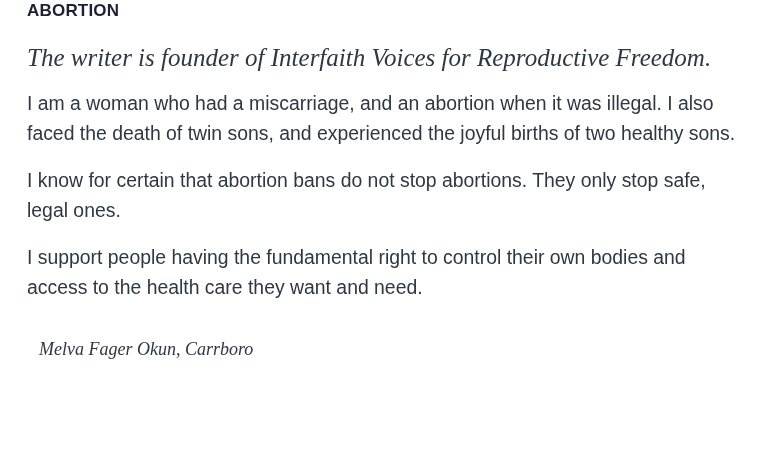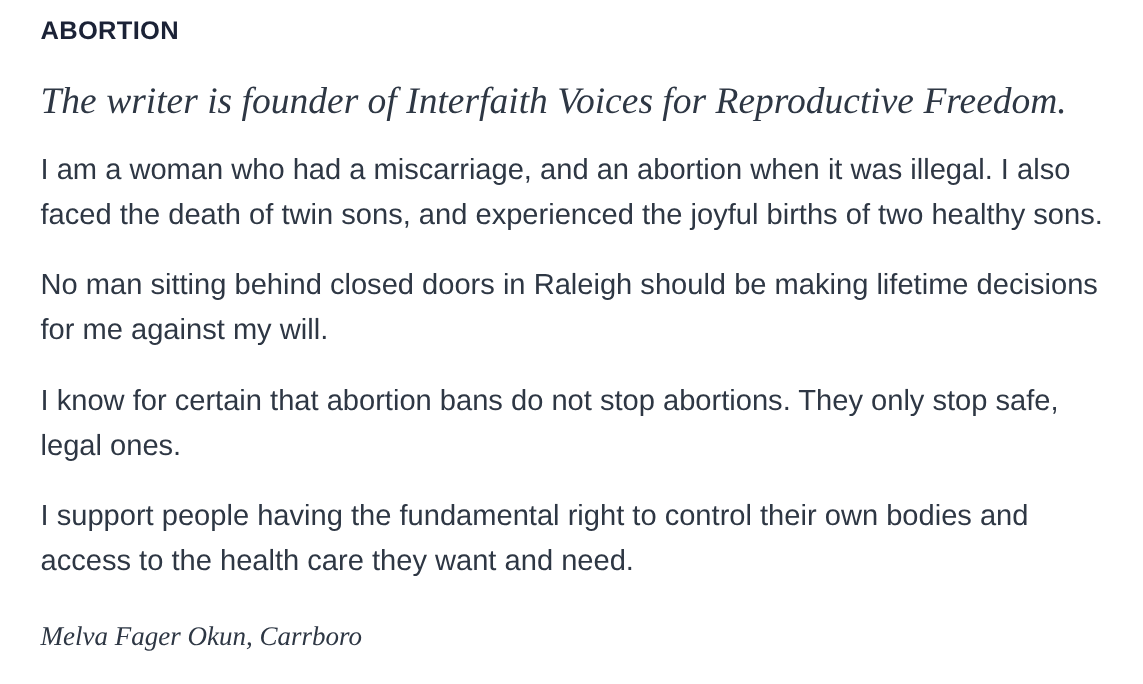--- a/index.html
+++ b/index.html
@@ -21,21 +21,20 @@
     padding: 0px 20px 0px 27px;
   }
 
   .kicker {
     font-family: "Liberation Sans", sans-serif;
     font-weight: bold;
     font-size: 17px;
     letter-spacing: 0.2px;
     color: #1b2236;
     margin: 0;
-    padding-top: 10px;
     line-height: 22px;
   }
 
   .attribution {
     font-family: "Liberation Serif", serif;
     font-style: italic;
     font-size: 25px;
     line-height: 26px;
     color: #2e3744;
     margin: 0;
@@ -51,36 +50,35 @@
     padding-top: 18px;
     max-width: 716px;
   }
 
   .signature {
     font-family: "Liberation Serif", serif;
     font-style: italic;
     font-size: 18px;
     line-height: 26px;
     color: #2e3744;
-    margin: 0;
+    margin: 12px;
     padding-top: 22px;
   }
 </style>
 </head>
 <body>
 
 <article class="article">
 
   <h2 class="kicker">ABORTION</h2>
 
   <p class="attribution">The writer is founder of Interfaith Voices for Reproductive Freedom.</p>
 
   <p class="body-par">I am a woman who had a miscarriage, and an abortion when it was illegal. I also faced the death of twin sons, and experienced the joyful births of two healthy sons.</p>
 
-  <p class="body-par">No man sitting behind closed doors in Raleigh should be making lifetime decisions for me against my will.</p>
 
   <p class="body-par">I know for certain that abortion bans do not stop abortions. They only stop safe, legal ones.</p>
 
   <p class="body-par">I support people having the fundamental right to control their own bodies and access to the health care they want and need.</p>
 
   <p class="signature">Melva Fager Okun, Carrboro</p>
 
 </article>
 
 </body></html>

